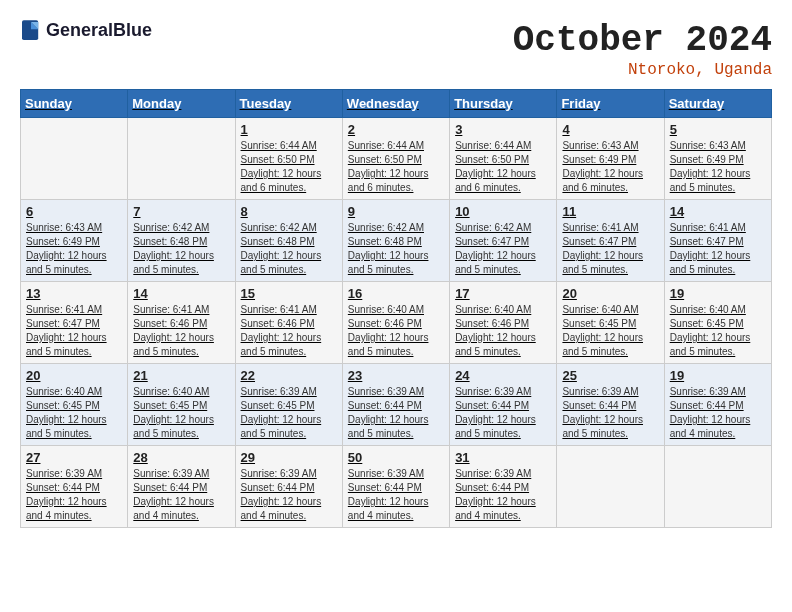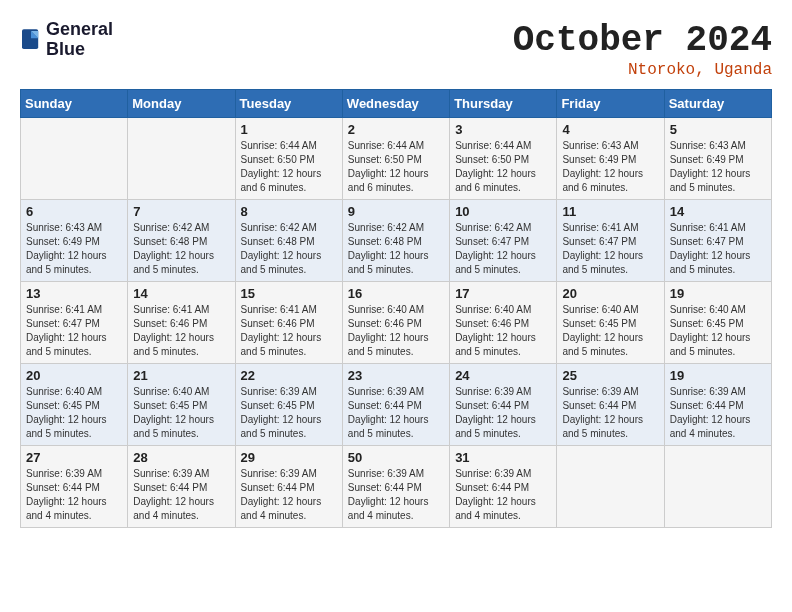--- a/index.html
+++ b/index.html
@@ -11,21 +11,20 @@
       padding: 20px;
     }
     .header {
       display: flex;
       justify-content: space-between;
       align-items: flex-start;
       margin-bottom: 10px;
     }
     .logo-text {
       display: flex;
-      flex-direction: column;
       font-size: 18px;
       font-weight: bold;
       color: #1a1a2e;
       line-height: 1.1;
     }
     .logo-text span:first-child { color: #1a1a2e; }
     .logo-icon {
       width: 18px;
       height: 22px;
       margin-left: 2px;
@@ -45,20 +44,21 @@
       color: #222;
     }
     .location {
       font-size: 16px;
       color: #c2410c;
     }
     table {
       width: 100%;
       border-collapse: collapse;
       table-layout: fixed;
+      text-decoration: underline;
     }
     thead tr th {
       background-color: #2e6db4;
       color: #fff;
       font-size: 13px;
       font-weight: bold;
       padding: 6px 4px;
       text-align: left;
       border: 1px solid #2060a0;
     }

